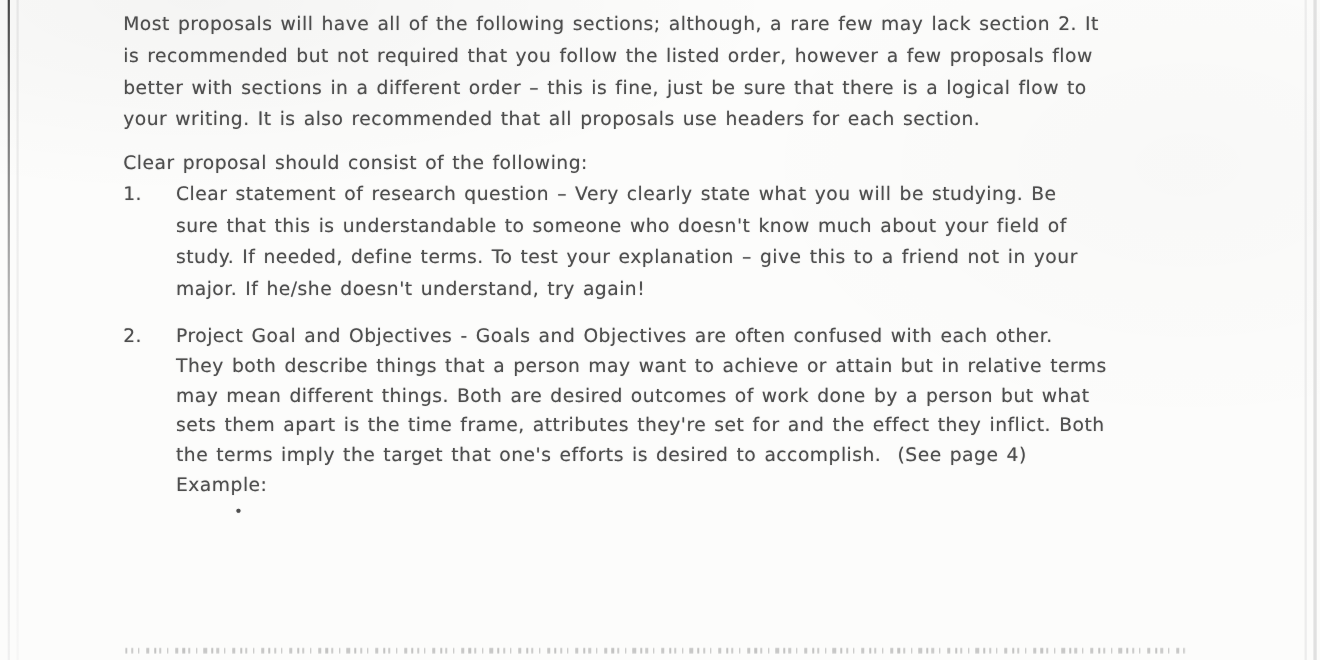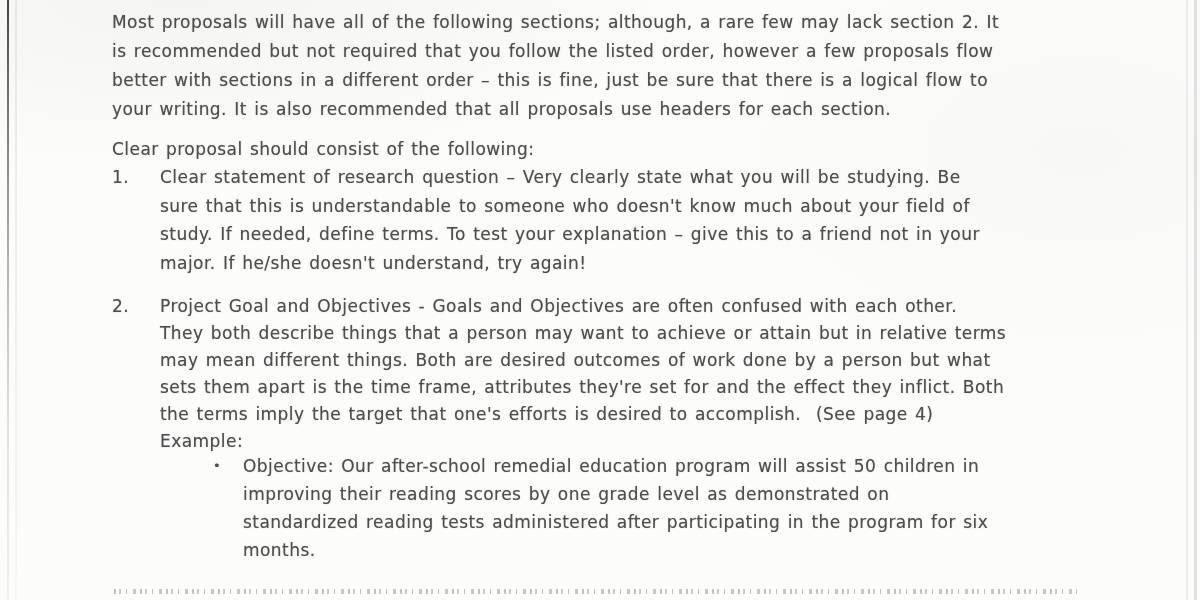--- a/index.html
+++ b/index.html
@@ -90,23 +90,19 @@
 They both describe things that a person may want to achieve or attain but in relative terms
 may mean different things. Both are desired outcomes of work done by a person but what
 sets them apart is the time frame, attributes they're set for and the effect they inflict. Both
 the terms imply the target that one's efforts is desired to accomplish.  (See page 4)
 Example:</span>
     </div>
 
     <div class="bullet-list">
       <div class="bullet-row">
         <span class="bullet-glyph"></span>
-        <span class="pre">Objective: Our after-school remedial education program will assist 50 children in
-improving their reading scores by one grade level as demonstrated on
-standardized reading tests administered after participating in the program for six
-months.</span>
       </div>
     </div>
 
     <div class="cutoff-line"></div>
 
   </div>
 </div>
 
 </body></html>

